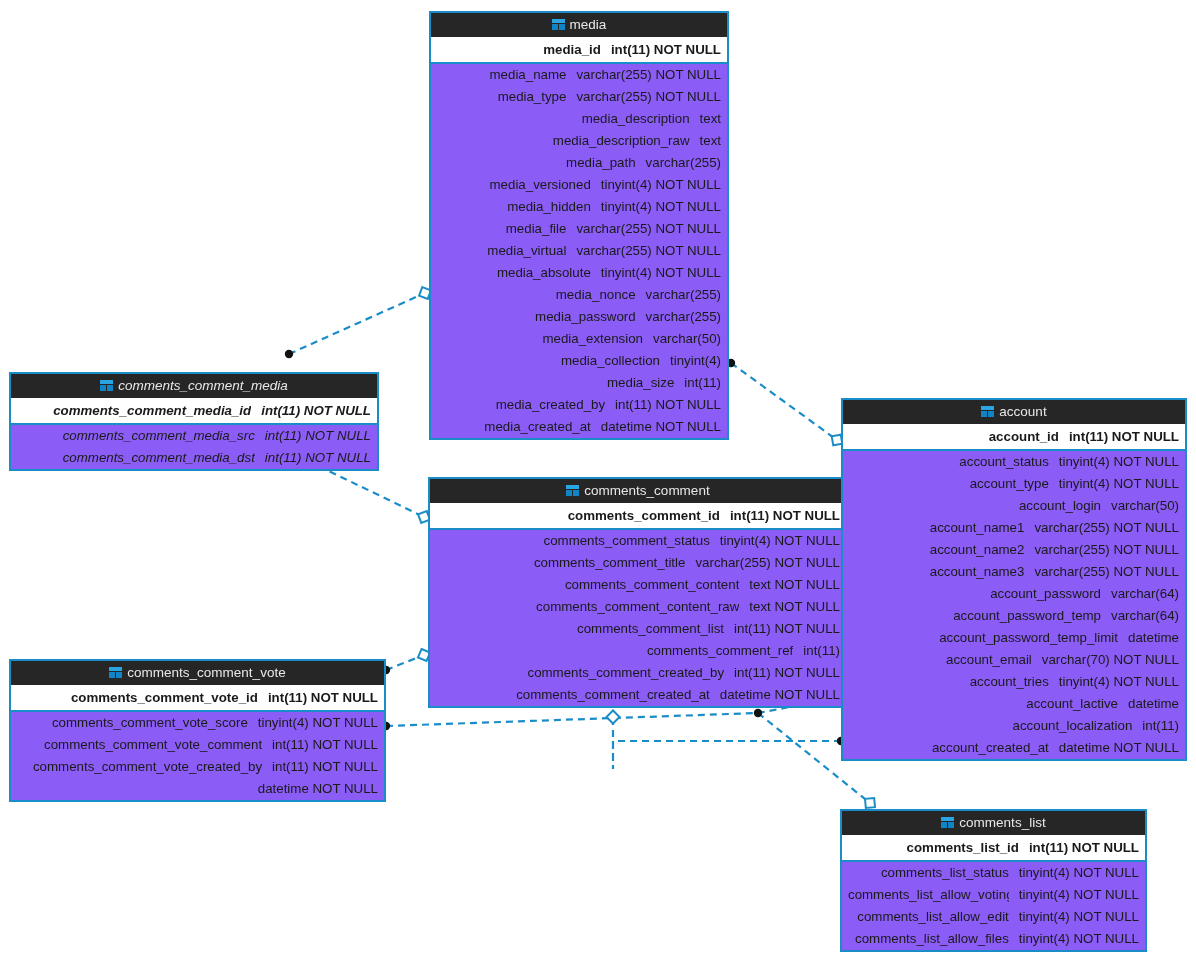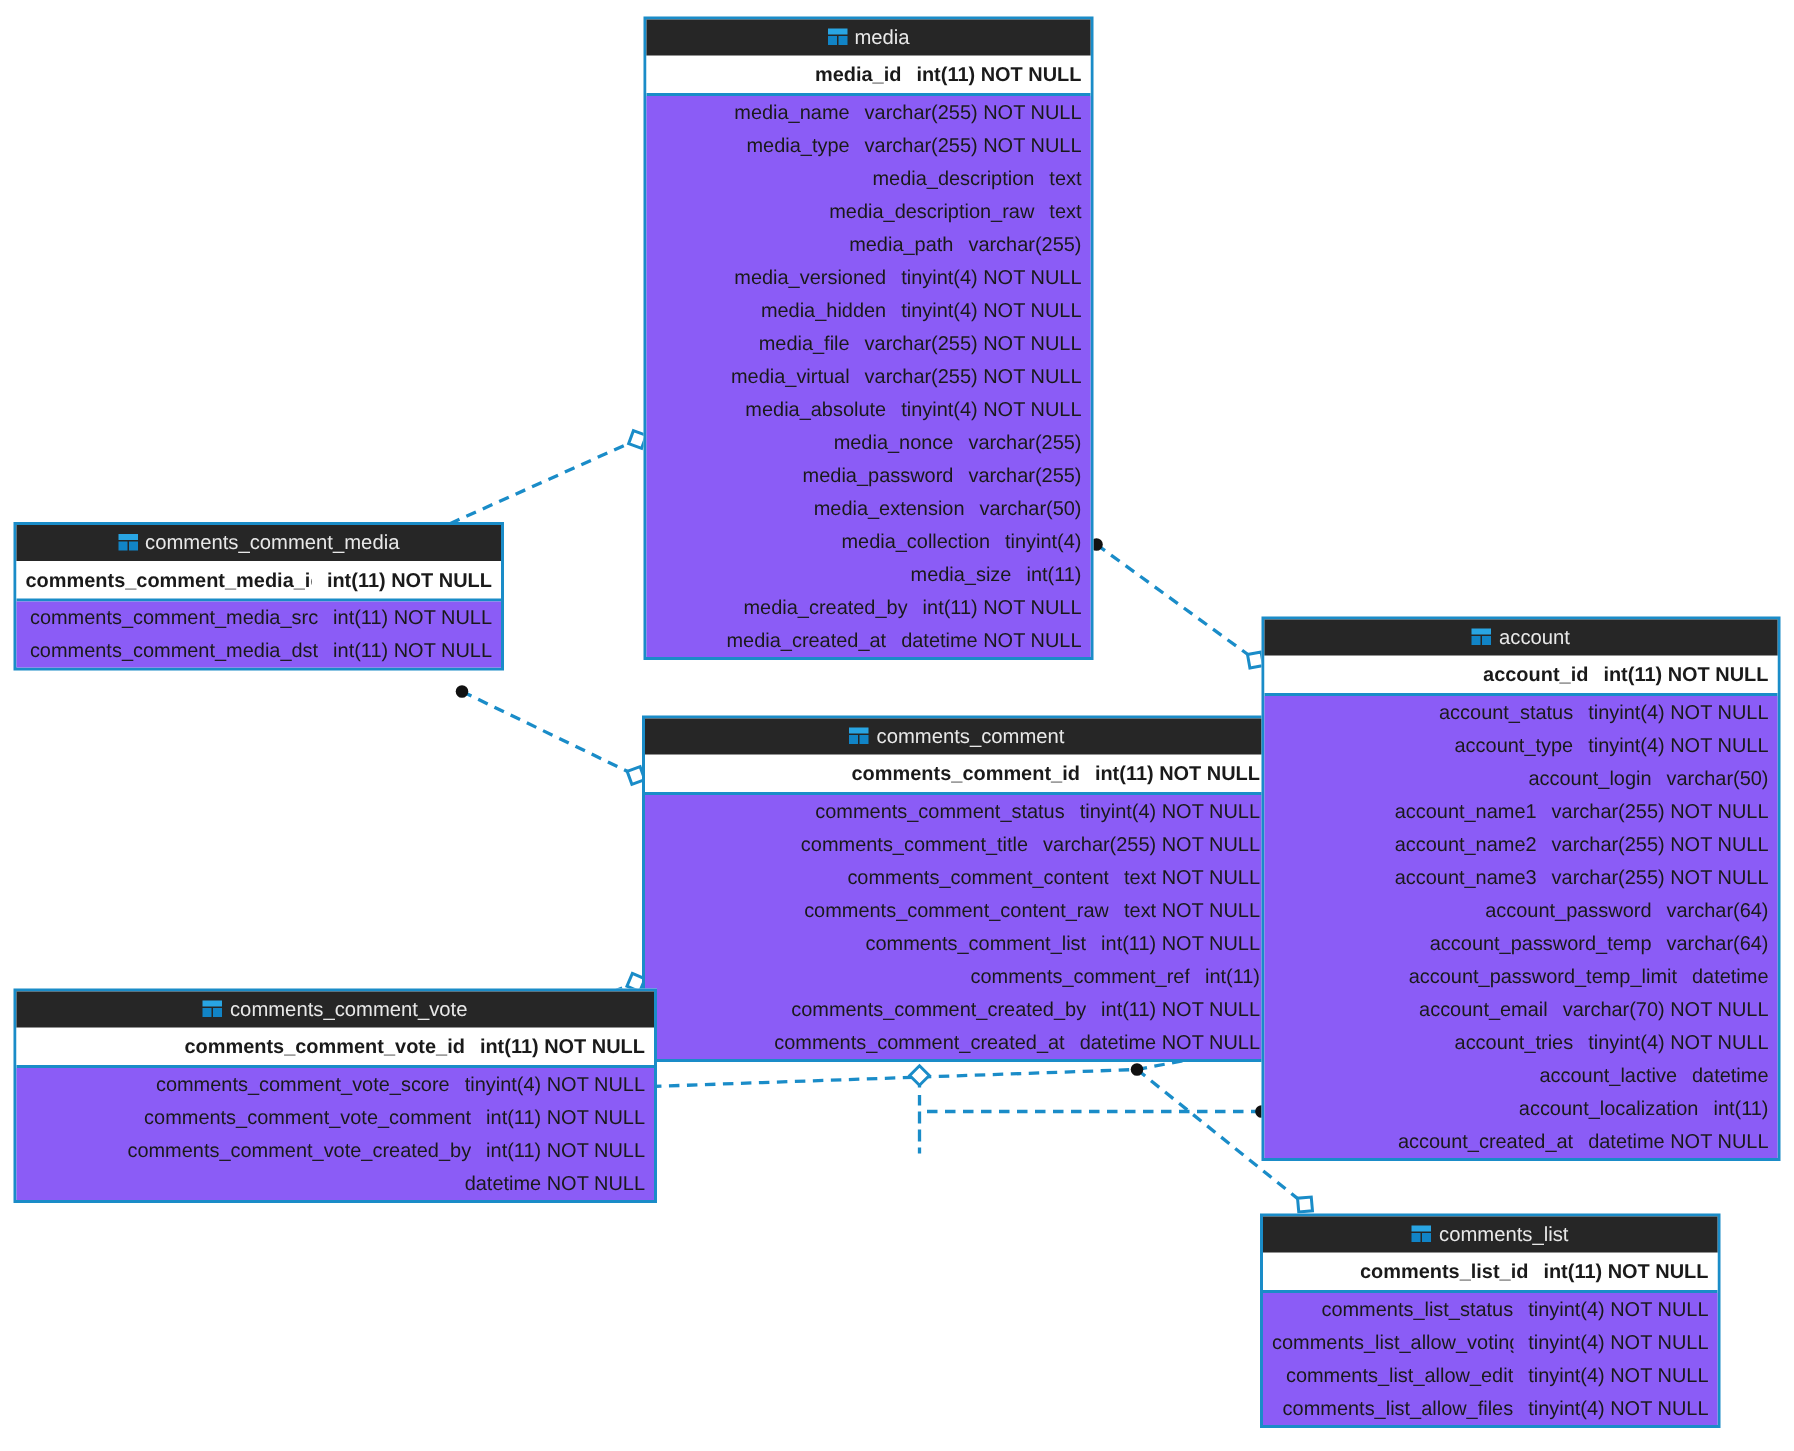--- a/index.html
+++ b/index.html
@@ -145,21 +145,21 @@
           <div class="row">
             <span class="col">media_created_by</span>
             <span class="typ">int(11) NOT NULL</span>
           </div>
           <div class="row">
             <span class="col">media_created_at</span>
             <span class="typ">datetime NOT NULL</span>
           </div>
         </div>
       </div>
-      <div class="table" style="left: 9px; top: 348px; width: 327px;">
+      <div class="table" style="left: 9px; top: 372px; width: 370px; font-style: italic;">
         <div class="thead"><span class="ticon"><i class="hd"></i><i class="c1"></i><i class="c2"></i></span><span class="tname">comments_comment_media</span></div>
         <div class="pkrow">
           <div class="row">
             <span class="col">comments_comment_media_id</span>
             <span class="typ">int(11) NOT NULL</span>
           </div>
         </div>
         <div class="rows">
           <div class="row">
             <span class="col">comments_comment_media_src</span>
@@ -207,21 +207,21 @@
           <div class="row">
             <span class="col">comments_comment_created_by</span>
             <span class="typ">int(11) NOT NULL</span>
           </div>
           <div class="row">
             <span class="col">comments_comment_created_at</span>
             <span class="typ">datetime NOT NULL</span>
           </div>
         </div>
       </div>
-      <div class="table" style="left: 9px; top: 659px; width: 429px;">
+      <div class="table" style="left: 9px; top: 659px; width: 377px;">
         <div class="thead"><span class="ticon"><i class="hd"></i><i class="c1"></i><i class="c2"></i></span><span class="tname">comments_comment_vote</span></div>
         <div class="pkrow">
           <div class="row">
             <span class="col">comments_comment_vote_id</span>
             <span class="typ">int(11) NOT NULL</span>
           </div>
         </div>
         <div class="rows">
           <div class="row">
             <span class="col">comments_comment_vote_score</span>
@@ -233,21 +233,21 @@
           </div>
           <div class="row">
             <span class="col">comments_comment_vote_created_by</span>
             <span class="typ">int(11) NOT NULL</span>
           </div>
           <div class="row">
             <span class="typ">datetime NOT NULL</span>
           </div>
         </div>
       </div>
-      <div class="table" style="left: 841px; top: 411px; width: 346px;">
+      <div class="table" style="left: 841px; top: 398px; width: 346px;">
         <div class="thead"><span class="ticon"><i class="hd"></i><i class="c1"></i><i class="c2"></i></span><span class="tname">account</span></div>
         <div class="pkrow">
           <div class="row">
             <span class="col">account_id</span>
             <span class="typ">int(11) NOT NULL</span>
           </div>
         </div>
         <div class="rows">
           <div class="row">
             <span class="col">account_status</span>

